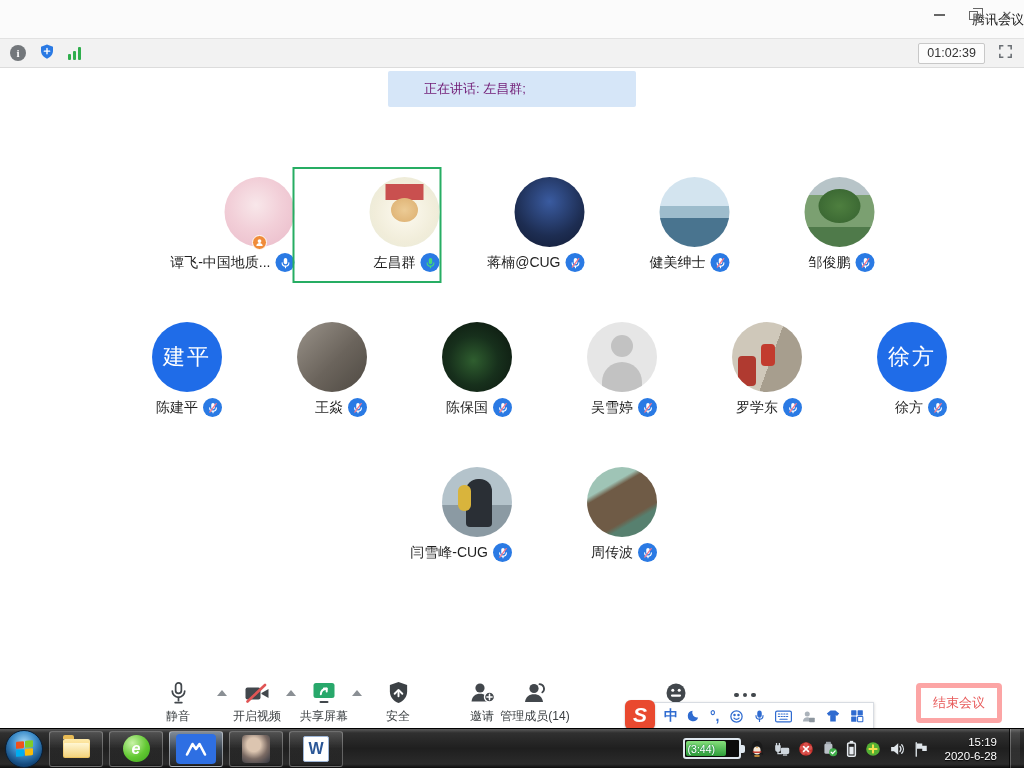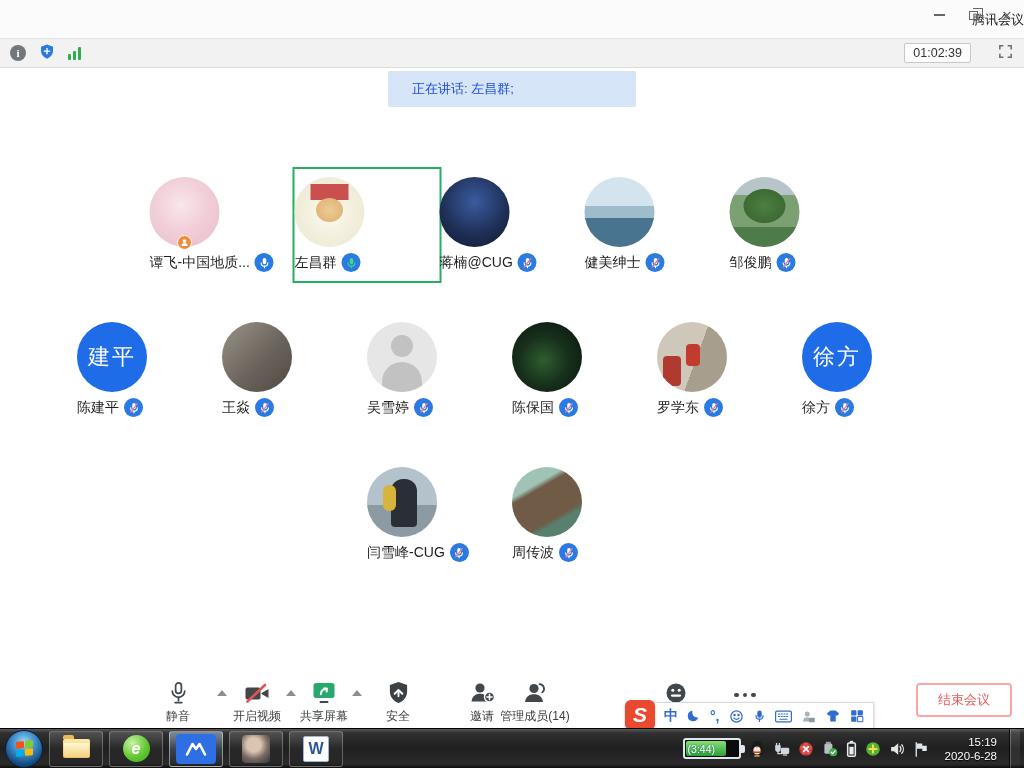--- a/index.html
+++ b/index.html
@@ -16,30 +16,30 @@
   .glyph-restore { width:9px; height:9px; border:1.5px solid #666; position:relative; }
   .glyph-restore:before { content:''; position:absolute; top:-4px; left:3px; width:9px; height:9px; border:1.5px solid #666; border-bottom:none; border-left:none; }
   .glyph-close { font-size:13px; color:#666; }
 
   
   .topbar { position:absolute; top:38px; left:0; right:0; height:30px; background:#f2f2f2; border-top:1px solid #e2e2e2; border-bottom:1px solid #dcdcdc; display:flex; align-items:center; padding:0 10px; }
   .tp-icons { display:flex; align-items:center; gap:13px; }
   .info-ic { width:16px; height:16px; border-radius:50%; background:#73777b; color:#fff; font-size:11px; font-weight:bold; font-family:"Liberation Serif",serif; display:flex; align-items:center; justify-content:center; }
   .signal { display:flex; align-items:flex-end; gap:2px; height:13px; }
   .signal i { width:3px; background:#2fae4d; border-radius:1px; }
-  .tp-right { margin-left:auto; display:flex; align-items:center; gap:26px; }
+  .tp-right { margin-left:auto; display:flex; gap:12px; }
   .timerbox { border:1px solid #c8c8c8; background:#fcfcfc; font-size:12.5px; color:#333; padding:2px 8px; border-radius:2px; }
 
   
-  .banner { position:absolute; top:71px; left:50%; transform:translateX(-50%); background:#d6e6f8; color:#1d4ed8; font-size:13px; padding:9px 24px; min-width:248px; text-align:left; border-radius:2px; }
+  .banner { position:absolute; top:71px; left:50%; transform:translateX(-50%); background:#d6e6f8; color:#701a75; font-size:13px; padding:9px 36px; min-width:248px; text-align:left; border-radius:2px; }
 
   
   .prow { position:absolute; left:50%; transform:translateX(-50%); display:flex; }
   .prow1 { top:169px; } .prow2 { top:314px; } .prow3 { top:459px; }
-  .cell { width:145px; height:112px; display:flex; flex-direction:column; align-items:flex-start; position:relative; }
+  .cell { width:145px; height:112px; display:flex; flex-direction:column; align-items:flex-end; position:relative; }
   .cell.selected { outline:2px solid #26ad63; }
   .avatar { width:70px; height:70px; border-radius:50%; margin-top:8px; position:relative; overflow:visible; flex:none; }
   .nrow { margin-top:6px; display:flex; align-items:center; gap:5px; }
   .pname { font-size:14px; color:#1f1f1f; white-space:nowrap; }
   .mic { width:19px; height:19px; border-radius:50%; background:#2a7ae4; display:flex; align-items:center; justify-content:center; flex:none; }
   .mic svg { width:14px; height:14px; }
   .host-badge { position:absolute; bottom:-3px; left:50%; transform:translateX(-50%); width:15px; height:15px; border-radius:50%; background:#f08c3a; border:1px solid #fff; display:flex; align-items:center; justify-content:center; }
   .host-badge svg { width:9px; height:9px; }
 
   
@@ -73,21 +73,21 @@
   .tb-item { position:absolute; top:0; text-align:center; cursor:default; }
   .tb-ic { height:27px; display:flex; align-items:flex-end; justify-content:center; }
   .tb-lbl { font-size:12px; color:#3c4043; margin-top:3px; white-space:nowrap; }
   .ti-mute{left:133px;width:90px;} .ti-video{left:212px;width:90px;} .ti-share{left:279px;width:90px;}
   .ti-sec{left:353px;width:90px;} .ti-inv{left:437px;width:90px;} .ti-mem{left:480px;width:110px;}
   .ti-chat{left:563px;width:90px;} .ti-emoji{left:631px;width:90px;} .ti-more{left:715px;width:60px;}
   .tb-arrow { position:absolute; top:12px; width:0; height:0; border-left:5px solid transparent; border-right:5px solid transparent; border-bottom:6px solid #8a8f94; }
   .ar1{left:217px;} .ar2{left:286px;} .ar3{left:352px;}
   .dots { display:flex; gap:4px; padding-bottom:8px; }
   .dots i { width:4.5px; height:4.5px; border-radius:50%; background:#42474c; }
-  .endbtn { position:absolute; left:916px; top:5px; padding:6px 20px; border:2px solid #fca5a5; color:#e85a5a; font-size:13px; border-radius:4px; background:rgba(255,255,255,.95); }
+  .endbtn { position:absolute; left:916px; top:5px; padding:6px 12px; border:5px solid #fca5a5; color:#e85a5a; font-size:13px; border-radius:4px; background:rgba(255,255,255,.95); }
 
   
   .imebar { position:absolute; left:627px; top:702px; height:28px; display:flex; align-items:center; gap:9px; background:#fff; border:1px solid #d8dce2; box-shadow:0 1px 3px rgba(0,0,0,.2); padding:0 9px 0 0; z-index:6; }
   .ime-logo { width:30px; height:30px; margin:-2px 0 0 -3px; border-radius:6px; background:#e9492f; color:#fff; font-weight:bold; font-style:italic; font-size:21px; display:flex; align-items:center; justify-content:center; box-shadow:0 1px 2px rgba(0,0,0,.3); }
   .ime-it { color:#2f6bd0; font-size:14px; font-weight:bold; display:flex; align-items:center; }
   .ime-it svg { display:block; }
 
   
   .taskbar { position:absolute; bottom:0; left:0; right:0; height:40px; background:linear-gradient(#5a5a5a 0%, #303030 10%, #1f1f1f 50%, #2b2b2b 90%, #0d0d0d 100%); border-top:1px solid #000; display:flex; align-items:center; z-index:10; }
   .orb { width:38px; height:38px; margin-left:5px; border-radius:50%; background:radial-gradient(circle at 50% 32%, #a5d8f7 0%, #3e8ecb 38%, #144a7e 72%, #0b2c52 100%); border:1px solid #0a1f36; display:flex; align-items:center; justify-content:center; flex:none; }
@@ -263,37 +263,37 @@
             <svg viewBox="0 0 24 24">
               <rect x="9" y="3.5" width="6" height="10.5" rx="3" fill="#fff"></rect>
               <path d="M6.2 11.5a5.8 5.8 0 0 0 11.6 0" fill="none" stroke="#fff" stroke-width="1.9" stroke-linecap="round"></path>
               <path d="M12 17.6v2.6" stroke="#fff" stroke-width="1.9" stroke-linecap="round"></path>
               <path d="M6.5 19L17.5 4.5" stroke="#f2788c" stroke-width="2.3" stroke-linecap="round"></path>
             </svg>
           </span>
       </div>
     </div>
     <div class="cell">
+      <div class="avatar av-night"></div>
+      <div class="nrow">
+        <span class="pname">陈保国</span>
+        <span class="mic">
+            <svg viewBox="0 0 24 24">
+              <rect x="9" y="3.5" width="6" height="10.5" rx="3" fill="#fff"></rect>
+              <path d="M6.2 11.5a5.8 5.8 0 0 0 11.6 0" fill="none" stroke="#fff" stroke-width="1.9" stroke-linecap="round"></path>
+              <path d="M12 17.6v2.6" stroke="#fff" stroke-width="1.9" stroke-linecap="round"></path>
+              <path d="M6.5 19L17.5 4.5" stroke="#f2788c" stroke-width="2.3" stroke-linecap="round"></path>
+            </svg>
+          </span>
+      </div>
+    </div>
+    <div class="cell">
       <div class="avatar av-default"></div>
       <div class="nrow">
         <span class="pname">吴雪婷</span>
-        <span class="mic">
-            <svg viewBox="0 0 24 24">
-              <rect x="9" y="3.5" width="6" height="10.5" rx="3" fill="#fff"></rect>
-              <path d="M6.2 11.5a5.8 5.8 0 0 0 11.6 0" fill="none" stroke="#fff" stroke-width="1.9" stroke-linecap="round"></path>
-              <path d="M12 17.6v2.6" stroke="#fff" stroke-width="1.9" stroke-linecap="round"></path>
-              <path d="M6.5 19L17.5 4.5" stroke="#f2788c" stroke-width="2.3" stroke-linecap="round"></path>
-            </svg>
-          </span>
-      </div>
-    </div>
-    <div class="cell">
-      <div class="avatar av-night"></div>
-      <div class="nrow">
-        <span class="pname">陈保国</span>
         <span class="mic">
             <svg viewBox="0 0 24 24">
               <rect x="9" y="3.5" width="6" height="10.5" rx="3" fill="#fff"></rect>
               <path d="M6.2 11.5a5.8 5.8 0 0 0 11.6 0" fill="none" stroke="#fff" stroke-width="1.9" stroke-linecap="round"></path>
               <path d="M12 17.6v2.6" stroke="#fff" stroke-width="1.9" stroke-linecap="round"></path>
               <path d="M6.5 19L17.5 4.5" stroke="#f2788c" stroke-width="2.3" stroke-linecap="round"></path>
             </svg>
           </span>
       </div>
     </div>

